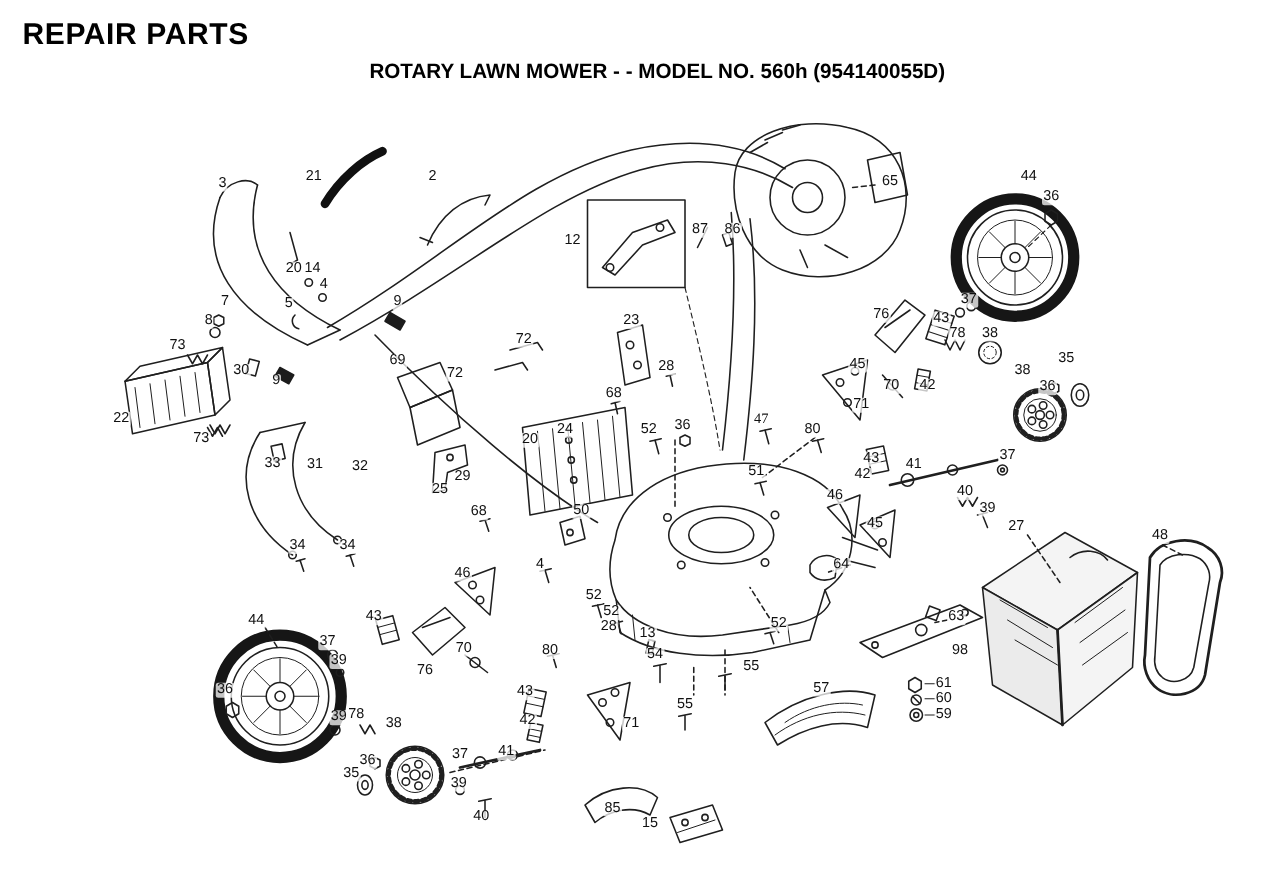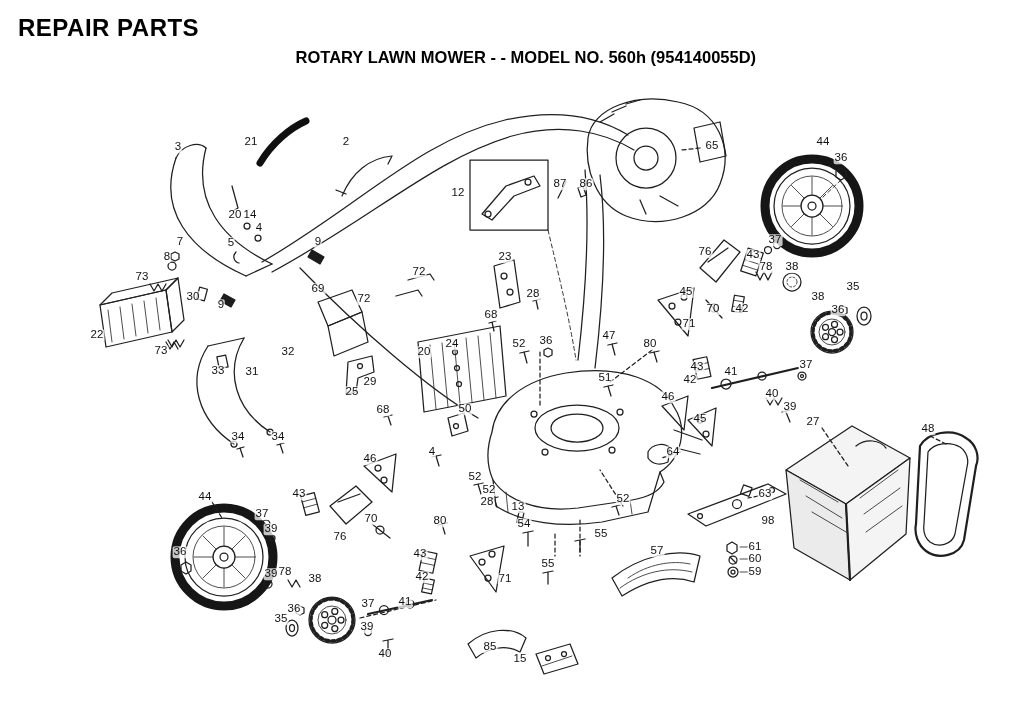--- a/index.html
+++ b/index.html
@@ -382,24 +382,24 @@
       <div class="part-label" style="left: 853px; top: 287px;">35</div>
       <div class="part-label" style="left: 838px; top: 310px;">36</div>
       <div class="part-label" style="left: 97px; top: 335px;">22</div>
       <div class="part-label" style="left: 161px; top: 351px;">73</div>
       <div class="part-label" style="left: 491px; top: 315px;">68</div>
       <div class="part-label" style="left: 689px; top: 324px;">71</div>
       <div class="part-label" style="left: 424px; top: 352px;">20</div>
       <div class="part-label" style="left: 452px; top: 344px;">24</div>
       <div class="part-label" style="left: 519px; top: 344px;">52</div>
       <div class="part-label" style="left: 546px; top: 341px;">36</div>
-      <div class="part-label" style="left: 609px; top: 336px;">47</div>
+      <div class="part-label" style="left: 609px; top: 336px; font-family: Liberation Serif, serif;">47</div>
       <div class="part-label" style="left: 650px; top: 344px;">80</div>
       <div class="part-label" style="left: 218px; top: 371px;">33</div>
-      <div class="part-label" style="left: 288px; top: 352px;">32</div>
+      <div class="part-label" style="left: 288px; top: 374px;">32</div>
       <div class="part-label" style="left: 252px; top: 372px;">31</div>
       <div class="part-label" style="left: 605px; top: 378px;">51</div>
       <div class="part-label" style="left: 697px; top: 367px;">43</div>
       <div class="part-label" style="left: 690px; top: 380px;">42</div>
       <div class="part-label" style="left: 731px; top: 372px;">41</div>
       <div class="part-label" style="left: 806px; top: 365px;">37</div>
       <div class="part-label" style="left: 352px; top: 392px;">25</div>
       <div class="part-label" style="left: 370px; top: 382px;">29</div>
       <div class="part-label" style="left: 772px; top: 394px;">40</div>
       <div class="part-label" style="left: 790px; top: 407px;">39</div>

